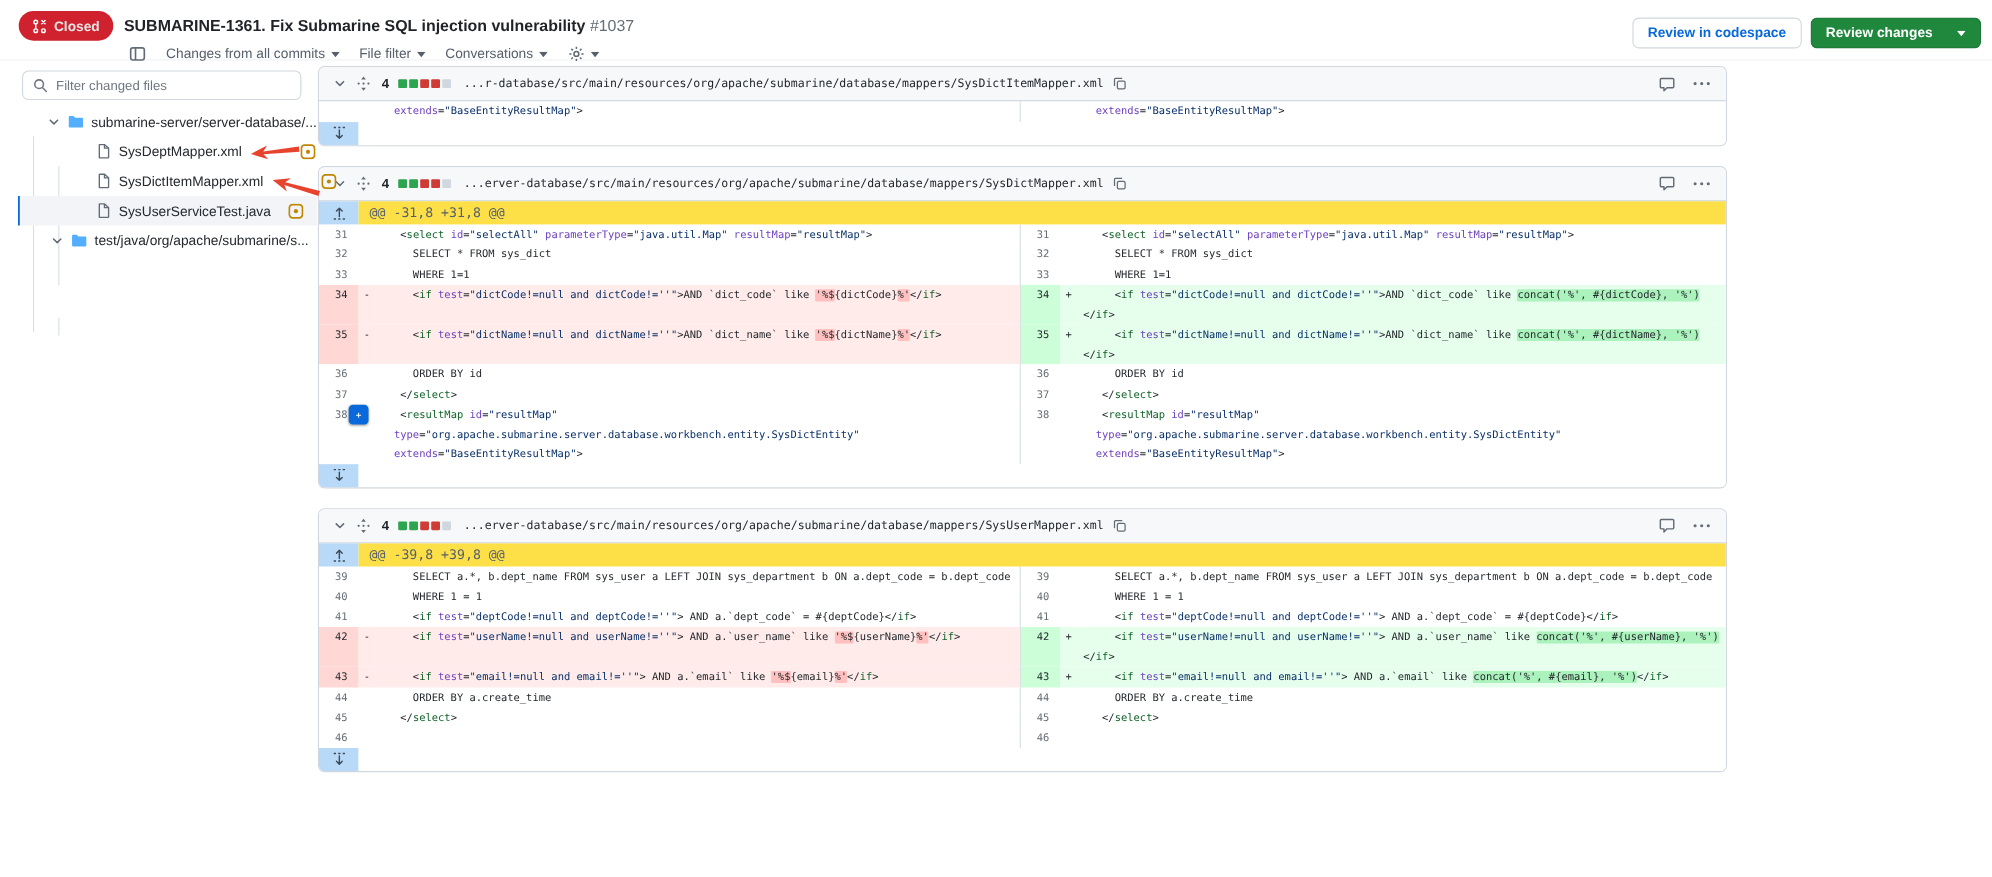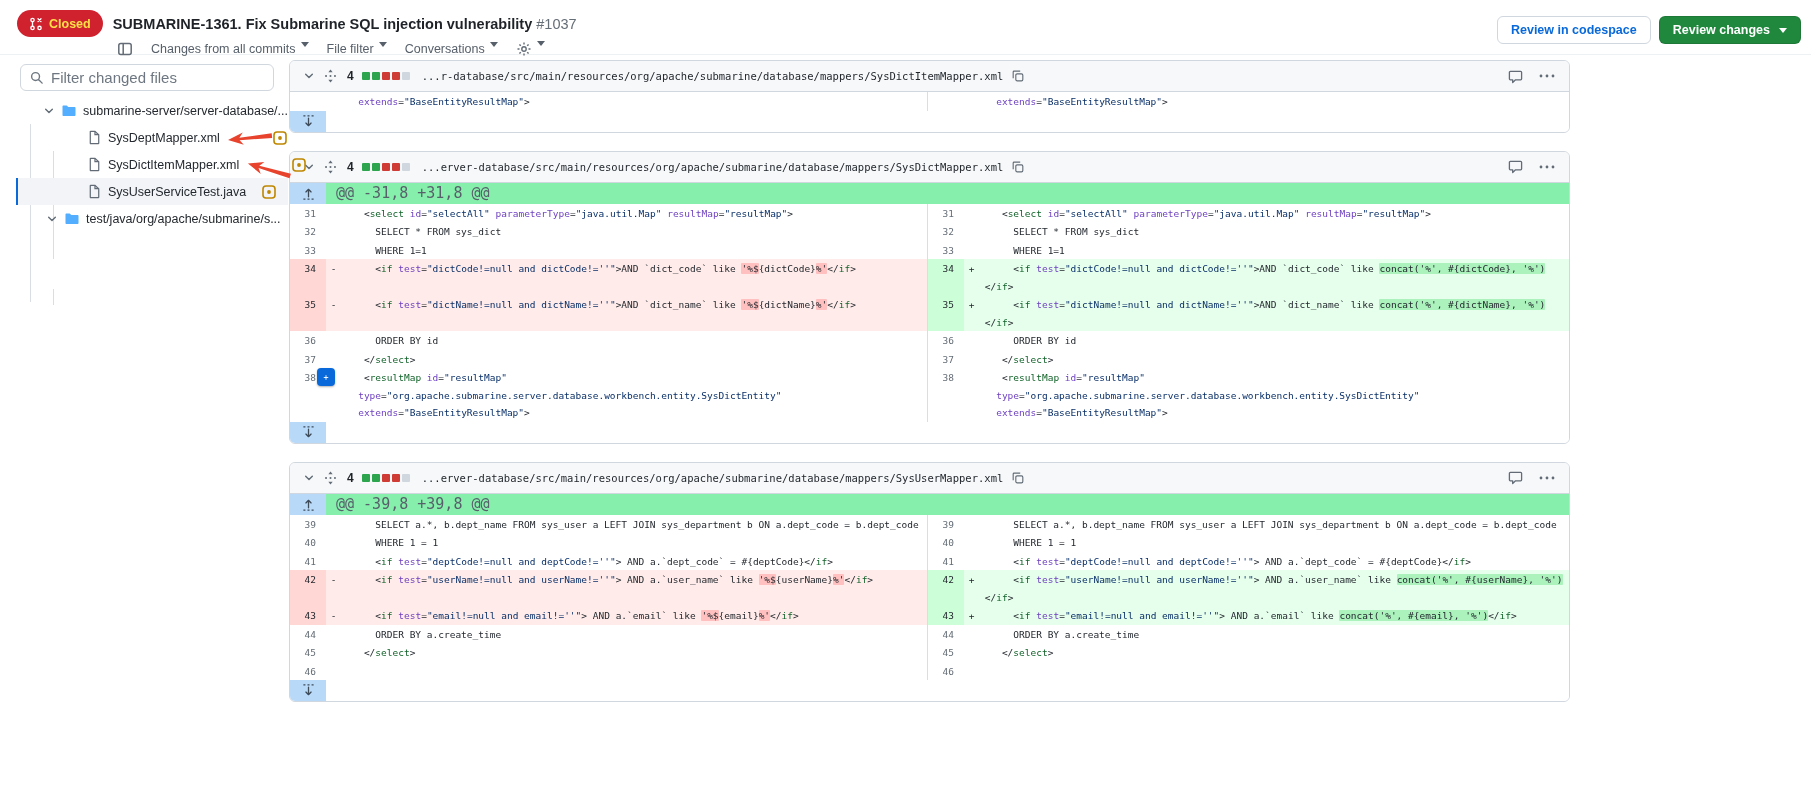--- a/index.html
+++ b/index.html
@@ -1,37 +1,37 @@
 <!DOCTYPE html>
 <html><head>
 <meta charset="utf-8">
 <style>
   html,body{margin:0;padding:0;}
   body{width:1811px;height:797px;overflow:hidden;background:#fff;color:#24292f;
        font-family:"Liberation Sans","DejaVu Sans",sans-serif;}
   
   .topbar{height:55px;position:relative;border-bottom:1px solid #eef1f4;box-sizing:border-box;}
   .row1{display:flex;align-items:center;gap:10px;padding:10px 0 0 17px;}
-  .pill{display:inline-flex;align-items:center;gap:6px;background:#cf222e;color:#fde047;
+  .pill{display:inline-flex;align-items:center;gap:6px;background:#cf222e;color:#e5e5e5;
         font-weight:700;font-size:12.5px;height:27px;padding:0 12px;border-radius:14px;flex:none;}
   .title{margin:0;font-size:14.5px;font-weight:700;color:#1f2328;white-space:nowrap;}
   .prnum{color:#656d76;font-weight:400;}
   .row2{display:flex;align-items:center;gap:18px;margin:4px 0 0 117px;font-size:12.5px;color:#57606a;}
-  .menu{display:inline-flex;gap:5px;cursor:pointer;}
+  .menu{display:inline-flex;align-items:center;gap:5px;cursor:pointer;}
   .hbtns{position:absolute;right:10px;top:16px;display:flex;gap:8px;}
   .btn{height:28px;border-radius:6px;font-size:12.5px;font-weight:600;display:inline-flex;
        align-items:center;padding:0 13px;border:1px solid #d0d7de;cursor:pointer;box-sizing:border-box;}
   .btn-codespace{background:#fff;color:#0969da;}
-  .btn-primary{background:#1f883d;color:#fff;border-color:rgba(27,31,36,0.15);gap:9px;text-align:center;}
+  .btn-primary{background:#1f883d;color:#fff;border-color:rgba(27,31,36,0.15);gap:22px;text-align:center;}
   
   .layout{display:flex;align-items:flex-start;}
   .sidebar{width:288px;flex:none;padding-top:9px;position:relative;box-sizing:border-box;}
   .filterbox{margin:0 14px 6px 20px;position:relative;}
   .filterbox input{width:100%;box-sizing:border-box;height:27px;border:1px solid #d0d7de;border-radius:6px;
-        padding:0 8px 0 30px;font-size:15px;font-family:inherit;color:#0f172a;outline:none;background:#fff;}
+        padding:0 8px 0 30px;font-size:12px;font-family:inherit;color:#0f172a;outline:none;background:#fff;}
   .filterbox input::placeholder{color:#6e7781;}
   .sicon{position:absolute;left:9px;top:6px;}
   .tree{position:relative;}
   .guide{position:absolute;width:1px;background:#d8dee4;}
   .trow{display:flex;align-items:center;height:27px;margin-left:16px;font-size:12.5px;cursor:pointer;
         white-space:nowrap;position:relative;}
   .trow.sel{background:#f2f4f7;box-shadow:inset 2px 0 0 #0969da;}
   .chev,.ficon,.mod{display:inline-flex;flex:none;}
   .chev{width:16px;margin-right:3px;}
   .nochev{width:19px;flex:none;}
@@ -60,21 +60,21 @@
   .lnr{border-left:1px solid #d8dee4;}
   .sg{text-align:center;color:#24292f;}
   .cd{font-family:"DejaVu Sans Mono","Liberation Mono",monospace;font-size:9.5px;line-height:17.5px;
       white-space:pre-wrap;padding:1px 4px 0 0;position:relative;}
   .bg-del{background:#ffebe9;} .bg-add{background:#e6ffec;}
   .nbg-del{background:#ffd7d5;color:#24292f;} .nbg-add{background:#ccffd8;color:#24292f;}
   .syn-t{color:#116329;} .syn-a{color:#6f42c1;} .syn-s{color:#0a3069;}
   .em-d{background:#ffc0bf;border-radius:1px;} .em-a{background:#abf2bc;border-radius:1px;}
   .xrow{display:grid;grid-template-columns:36px 1fr;height:21px;}
   .xgut{background:#b9d9f8;display:flex;align-items:center;justify-content:center;cursor:pointer;}
-  .xbody-hunk{background:#86efac;font-family:"DejaVu Sans Mono","Liberation Mono",monospace;font-size:15px;
+  .xbody-hunk{background:#fde047;font-family:"DejaVu Sans Mono","Liberation Mono",monospace;font-size:12px;
         color:#57606a;line-height:21px;padding-left:10px;}
   .xbody-exp{background:#fff;}
   .plusbtn{position:absolute;left:-24px;top:0;width:18px;height:18px;border-radius:4px;background:#0969da;
         display:flex;align-items:center;justify-content:center;box-shadow:0 1px 2px rgba(31,35,40,.35);
         cursor:pointer;z-index:2;border:none;}
 </style>
 </head>
 <body>
 
 <header class="topbar">

